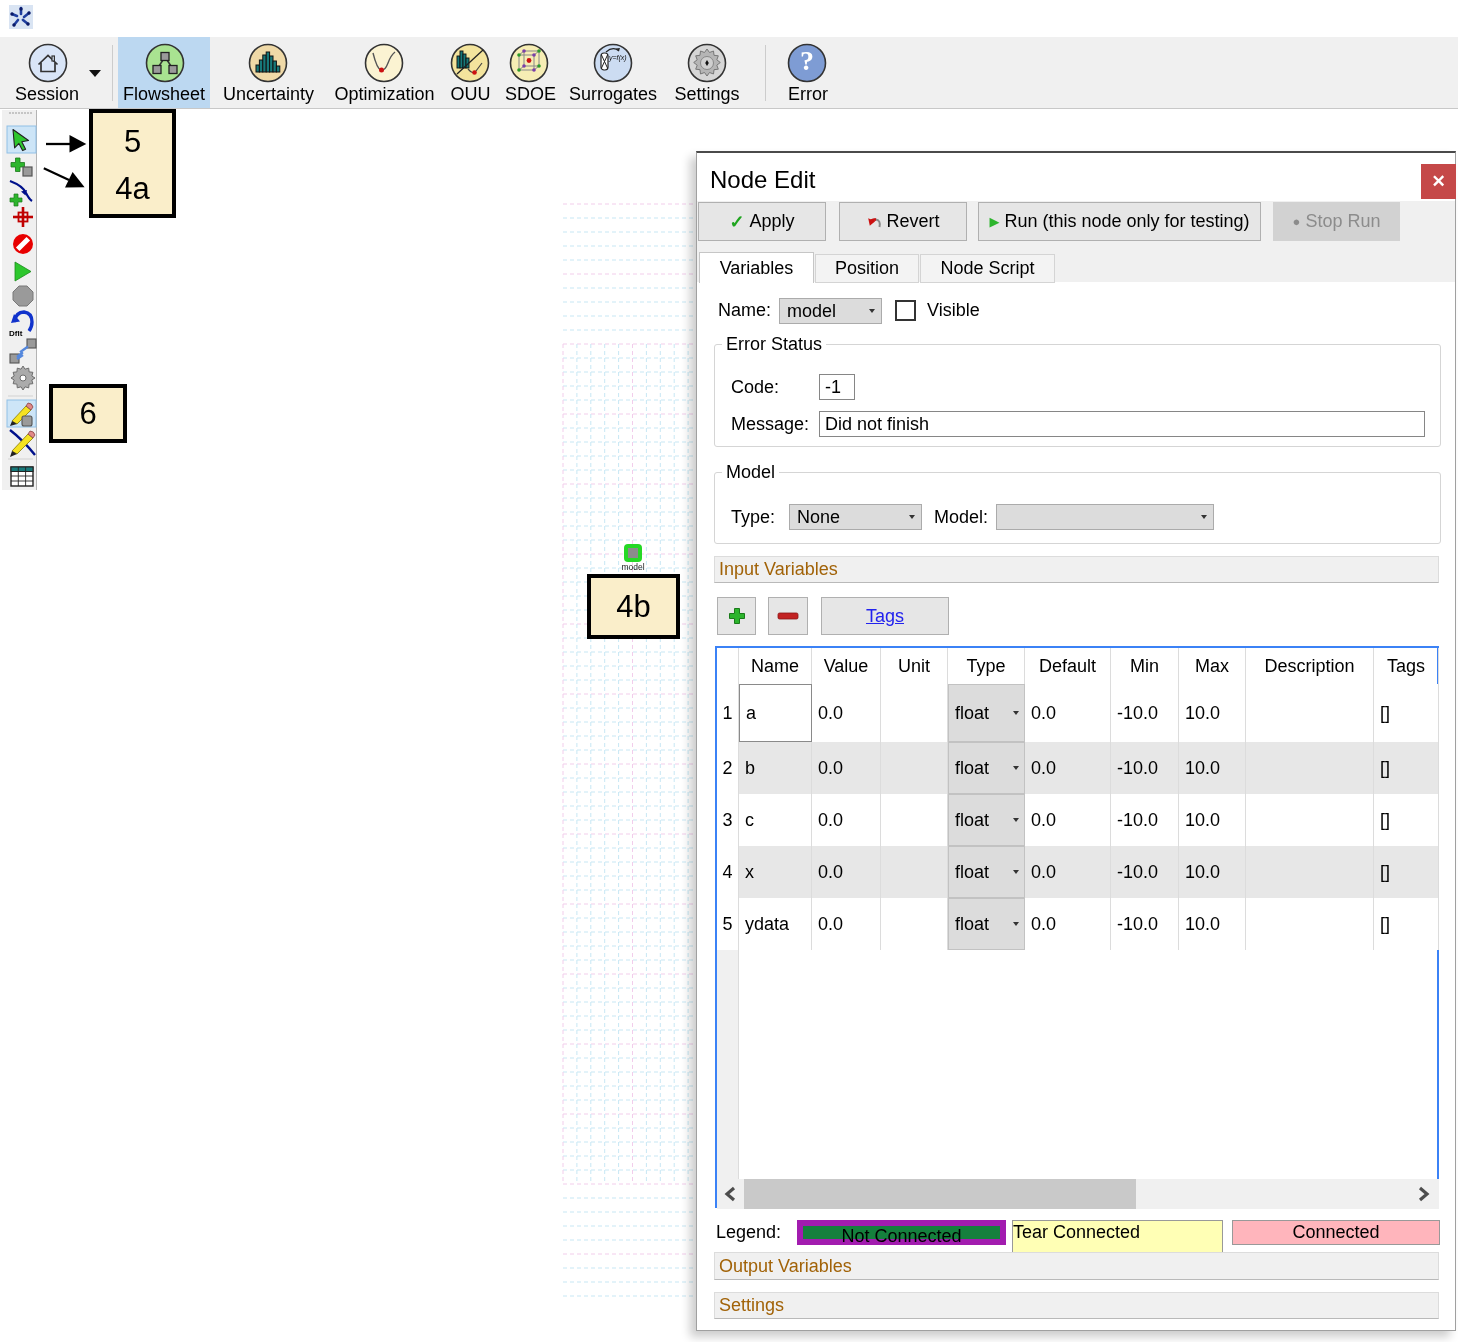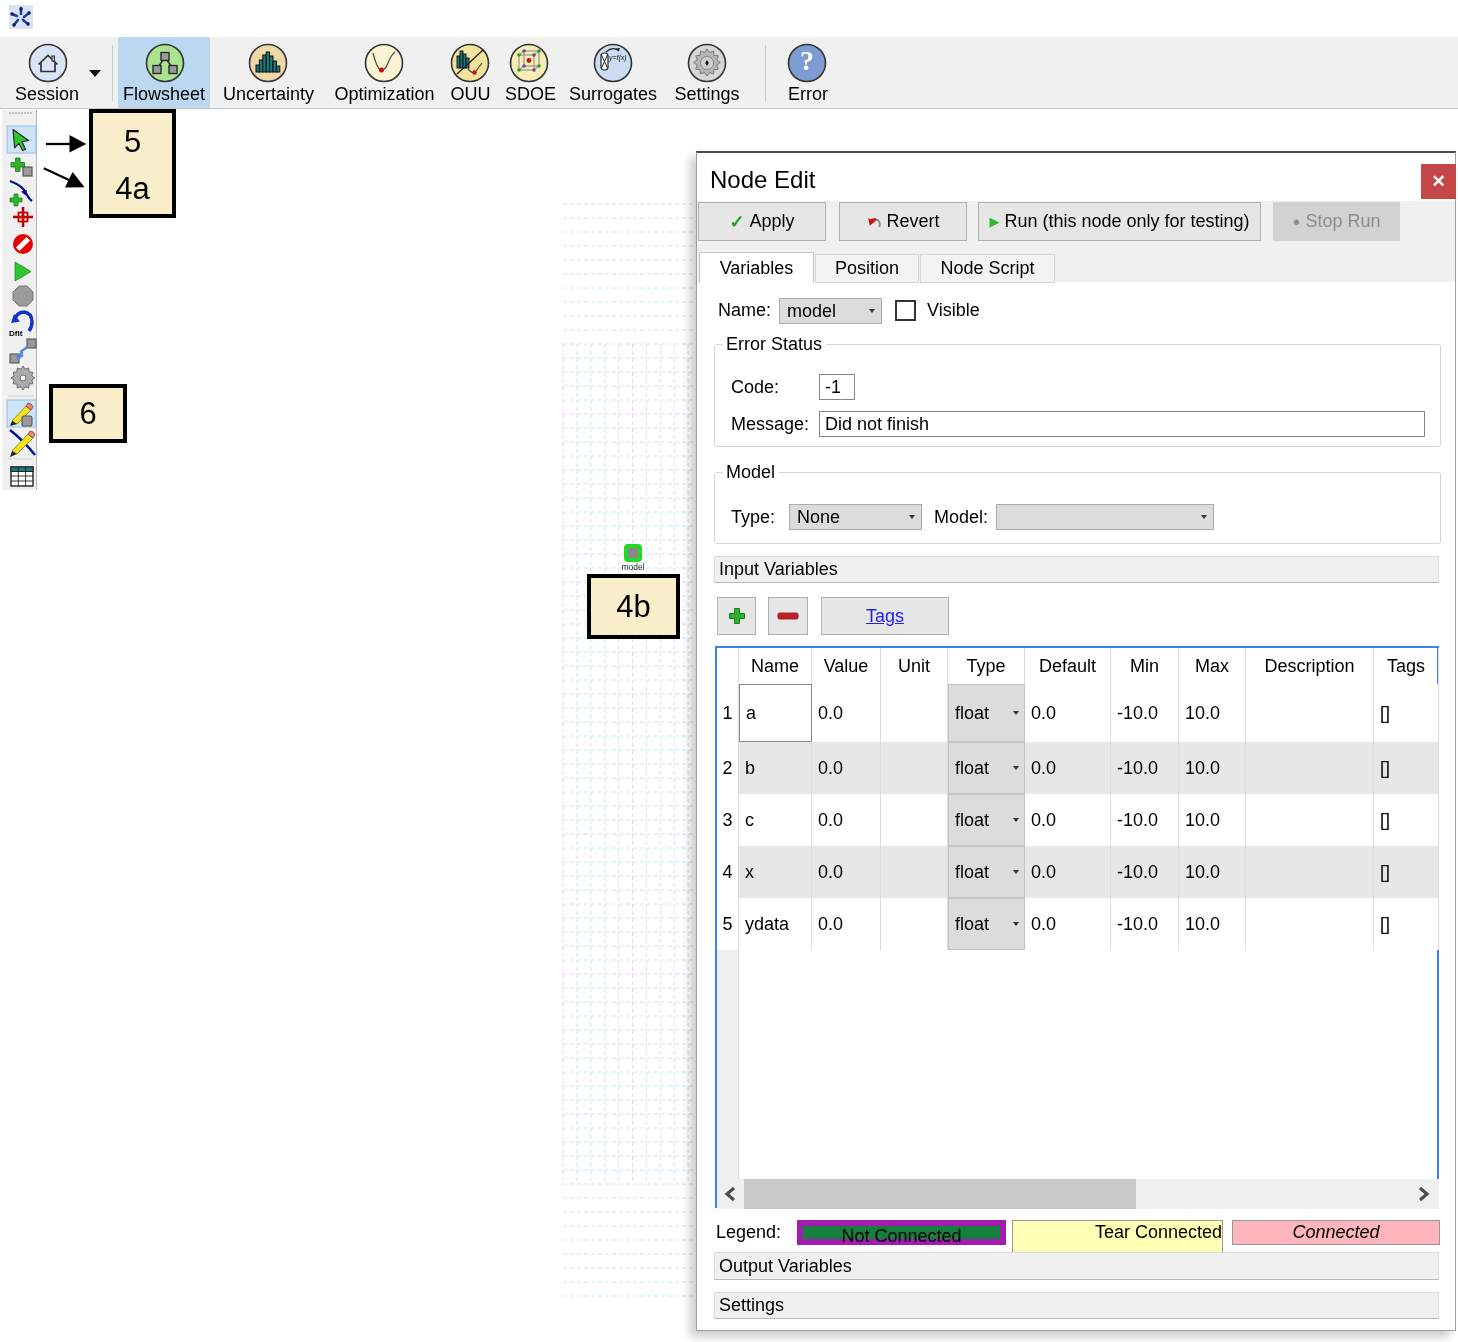--- a/index.html
+++ b/index.html
@@ -9,21 +9,21 @@
 #titlebar { position:absolute; left:0; top:0; width:1458px; height:37px; background:#fff; }
 #titletext { position:absolute; left:38px; top:7px; font-size:20px; color:#767676; white-space:nowrap; }
 #toolbar { position:absolute; left:0; top:37px; width:1458px; height:72px; background:#f0f0f0; border-bottom:1px solid #c8c8c8; }
 .tbitem { position:absolute; top:0; text-align:center; }
 .tblabel { position:absolute; top:47px; width:100%; text-align:center; font-size:18px; color:#000; }
 #leftstrip { position:absolute; left:2px; top:110px; width:35px; height:380px; background:#f0f0f0; border-right:1px solid #b4b4b4; }
 .annot { position:absolute; background:#faeeca; border:4px solid #000; display:flex; flex-direction:column; align-items:center; justify-content:center; font-size:31px; color:#000; }
 #panel { position:absolute; left:696px; top:151px; width:760px; height:1180px; background:#fff;
   border:1px solid #a0a0a0; border-top:2px solid #4a4a4a; box-shadow:-6px 6px 9px rgba(0,0,0,0.20); }
 .btn { position:absolute; background:#e6e6e6; border:1px solid #b0b0b0; display:flex; align-items:center; justify-content:center; font-size:18px; color:#000; }
-.bar { position:absolute; left:17px; width:725px; height:27px; background:#f0f0f0; border:1px solid #dcdcdc; border-bottom:1px solid #b9b9b9; font-size:18px; color:#000000; padding-left:4px; display:flex; align-items:center; }
+.bar { position:absolute; left:17px; width:725px; height:27px; background:#f0f0f0; border:1px solid #dcdcdc; border-bottom:1px solid #b9b9b9; font-size:18px; color:#a16207; padding-left:4px; display:flex; align-items:center; }
 .glabel { font-size:18px; color:#000; position:absolute; }
 .gbox { position:absolute; border:1px solid #d5d5d5; border-radius:3px; }
 .gtitle { position:absolute; left:7px; top:-11px; background:#fff; padding:0 4px; font-size:18px; }
 .input { position:absolute; background:#fff; border:1px solid #868686; font-size:18px; padding-left:5px; display:flex; align-items:center; }
 .combo { position:absolute; background:#dcdcdc; border:1px solid #ababab; font-size:18px; padding-left:7px; display:flex; align-items:center; }
 .combo .arr { position:absolute; right:6px; top:50%; margin-top:-2px; width:0; height:0; border-left:3.5px solid transparent; border-right:3.5px solid transparent; border-top:4.5px solid #333; }
 .tab { position:absolute; font-size:18px; display:flex; align-items:center; justify-content:center; }
 </style>
 </head>
 <body>
@@ -475,17 +475,17 @@
       <svg style="position:absolute;left:7px;top:538px" width="12" height="16">
         <path d="M10 2 L3 8 L10 14" fill="none" stroke="#4d4d4d" stroke-width="3.2"></path>
       </svg>
       <svg style="position:absolute;right:7px;top:538px" width="12" height="16">
         <path d="M2 2 L9 8 L2 14" fill="none" stroke="#4d4d4d" stroke-width="3.2"></path>
       </svg>
     </div>
 
  <div class="glabel" style="left:19px;top:1069px;">Legend:</div>
  <div class="abs" style="left:100px;top:1067px;width:209px;height:25px;background:#15803d;border:6px solid #a21caf;text-align:center;font-size:18px;line-height:21px;">Not Connected</div>
- <div class="abs" style="left:315px;top:1067px;width:211px;height:38px;background:#ffffb5;border:1px solid #999;text-align:right;font-size:18px;line-height:23px;">Tear Connected</div>
- <div class="abs" style="left:535px;top:1067px;width:208px;height:25px;background:#ffb5bc;border:1px solid #999;text-align:center;font-size:18px;line-height:23px;font-style:italic;">Connected</div>
+ <div class="abs" style="left:315px;top:1067px;width:211px;height:38px;background:#ffffb5;border:1px solid #999;text-align:left;font-size:18px;line-height:23px;">Tear Connected</div>
+ <div class="abs" style="left:535px;top:1067px;width:208px;height:25px;background:#ffb5bc;border:1px solid #999;text-align:center;font-size:18px;line-height:23px;">Connected</div>
  <div class="bar" style="top:1099px;height:28px;">Output Variables</div>
  <div class="bar" style="top:1139px;">Settings</div>
 </div>
 
 </body></html>

